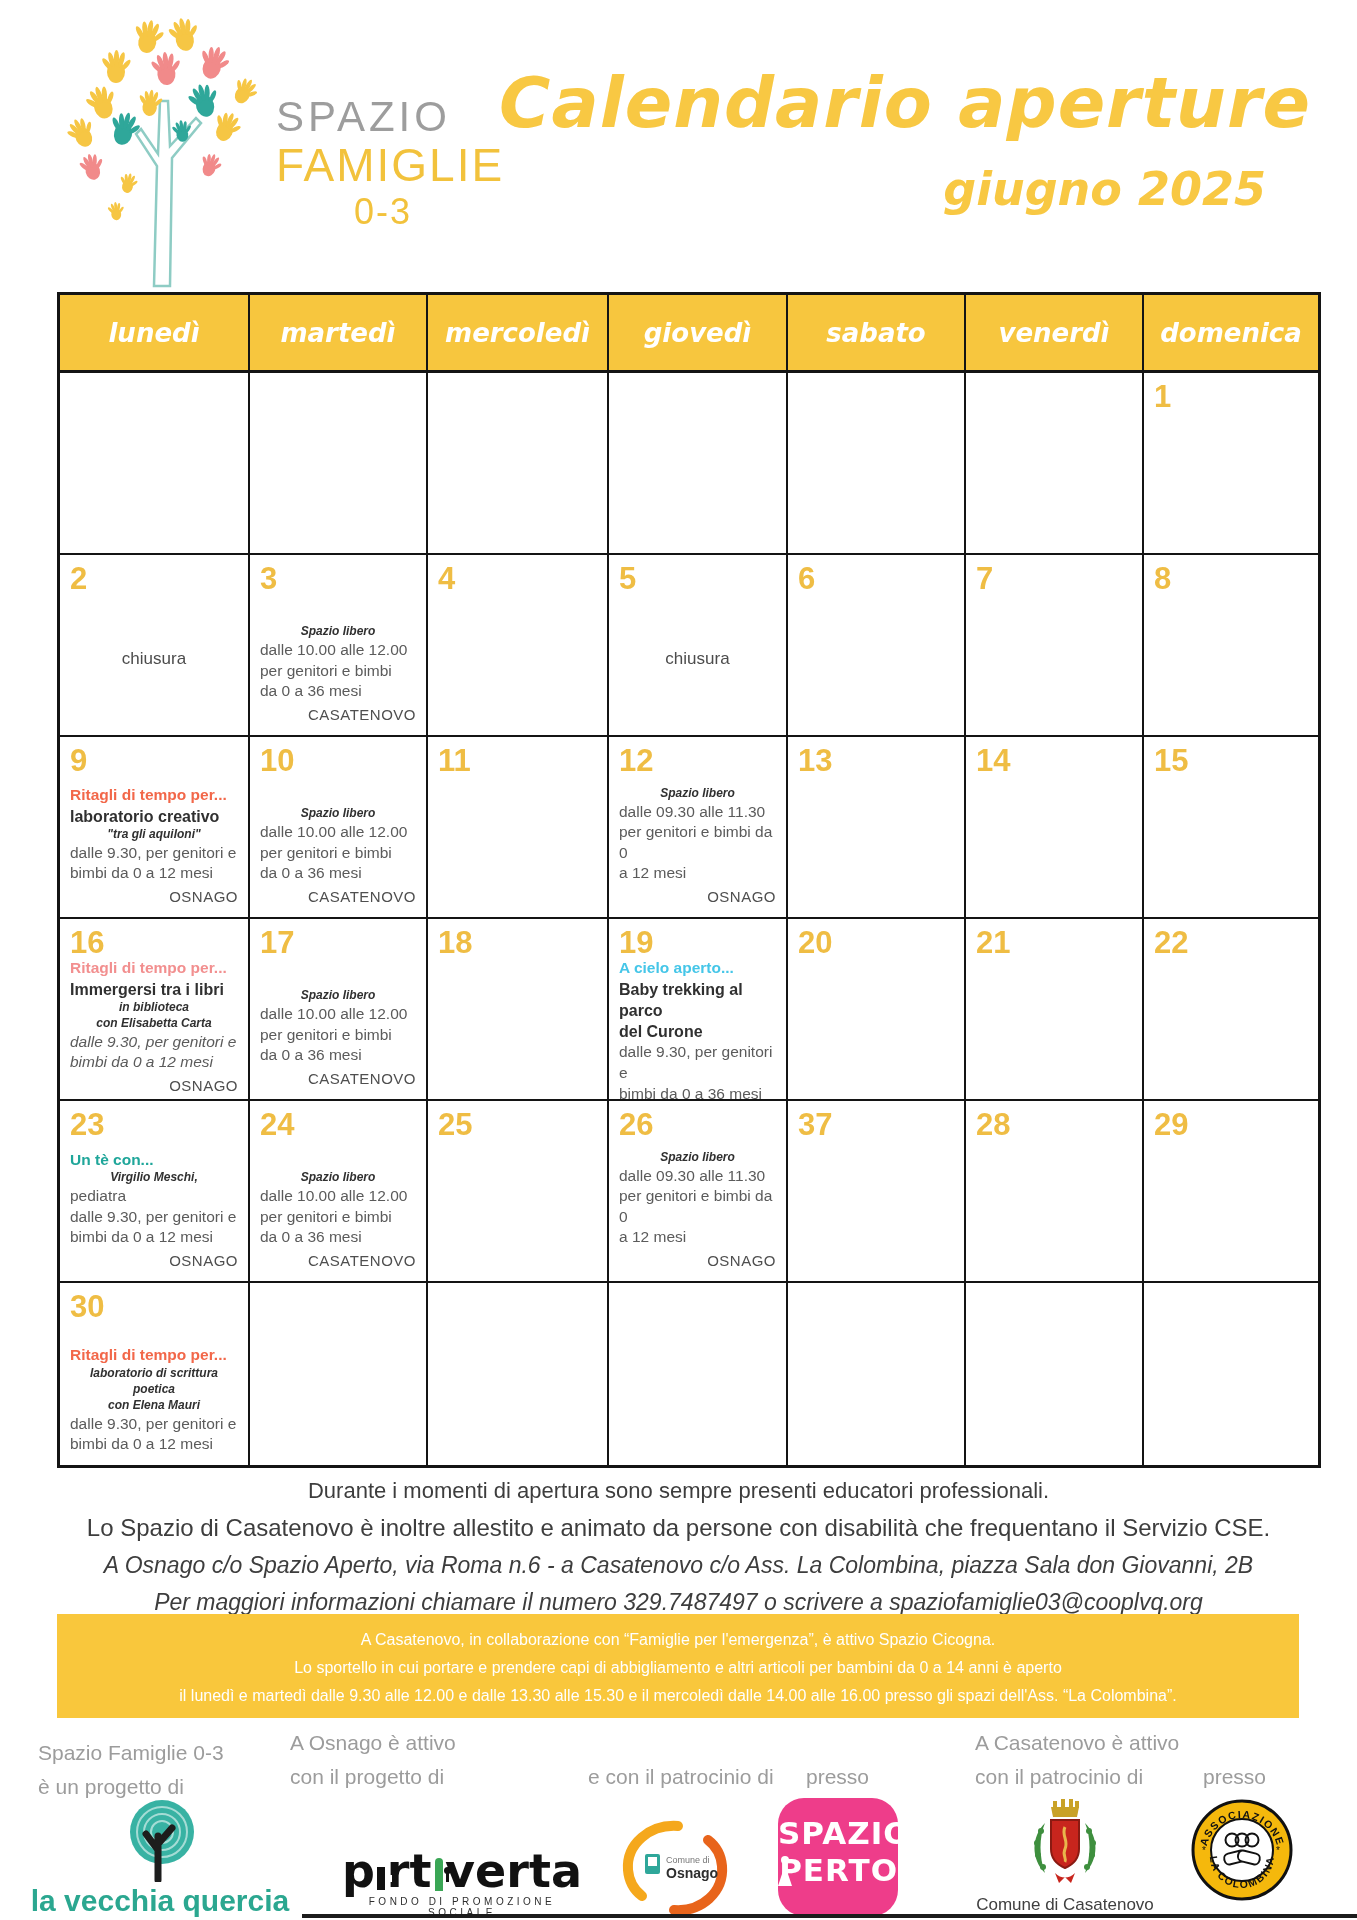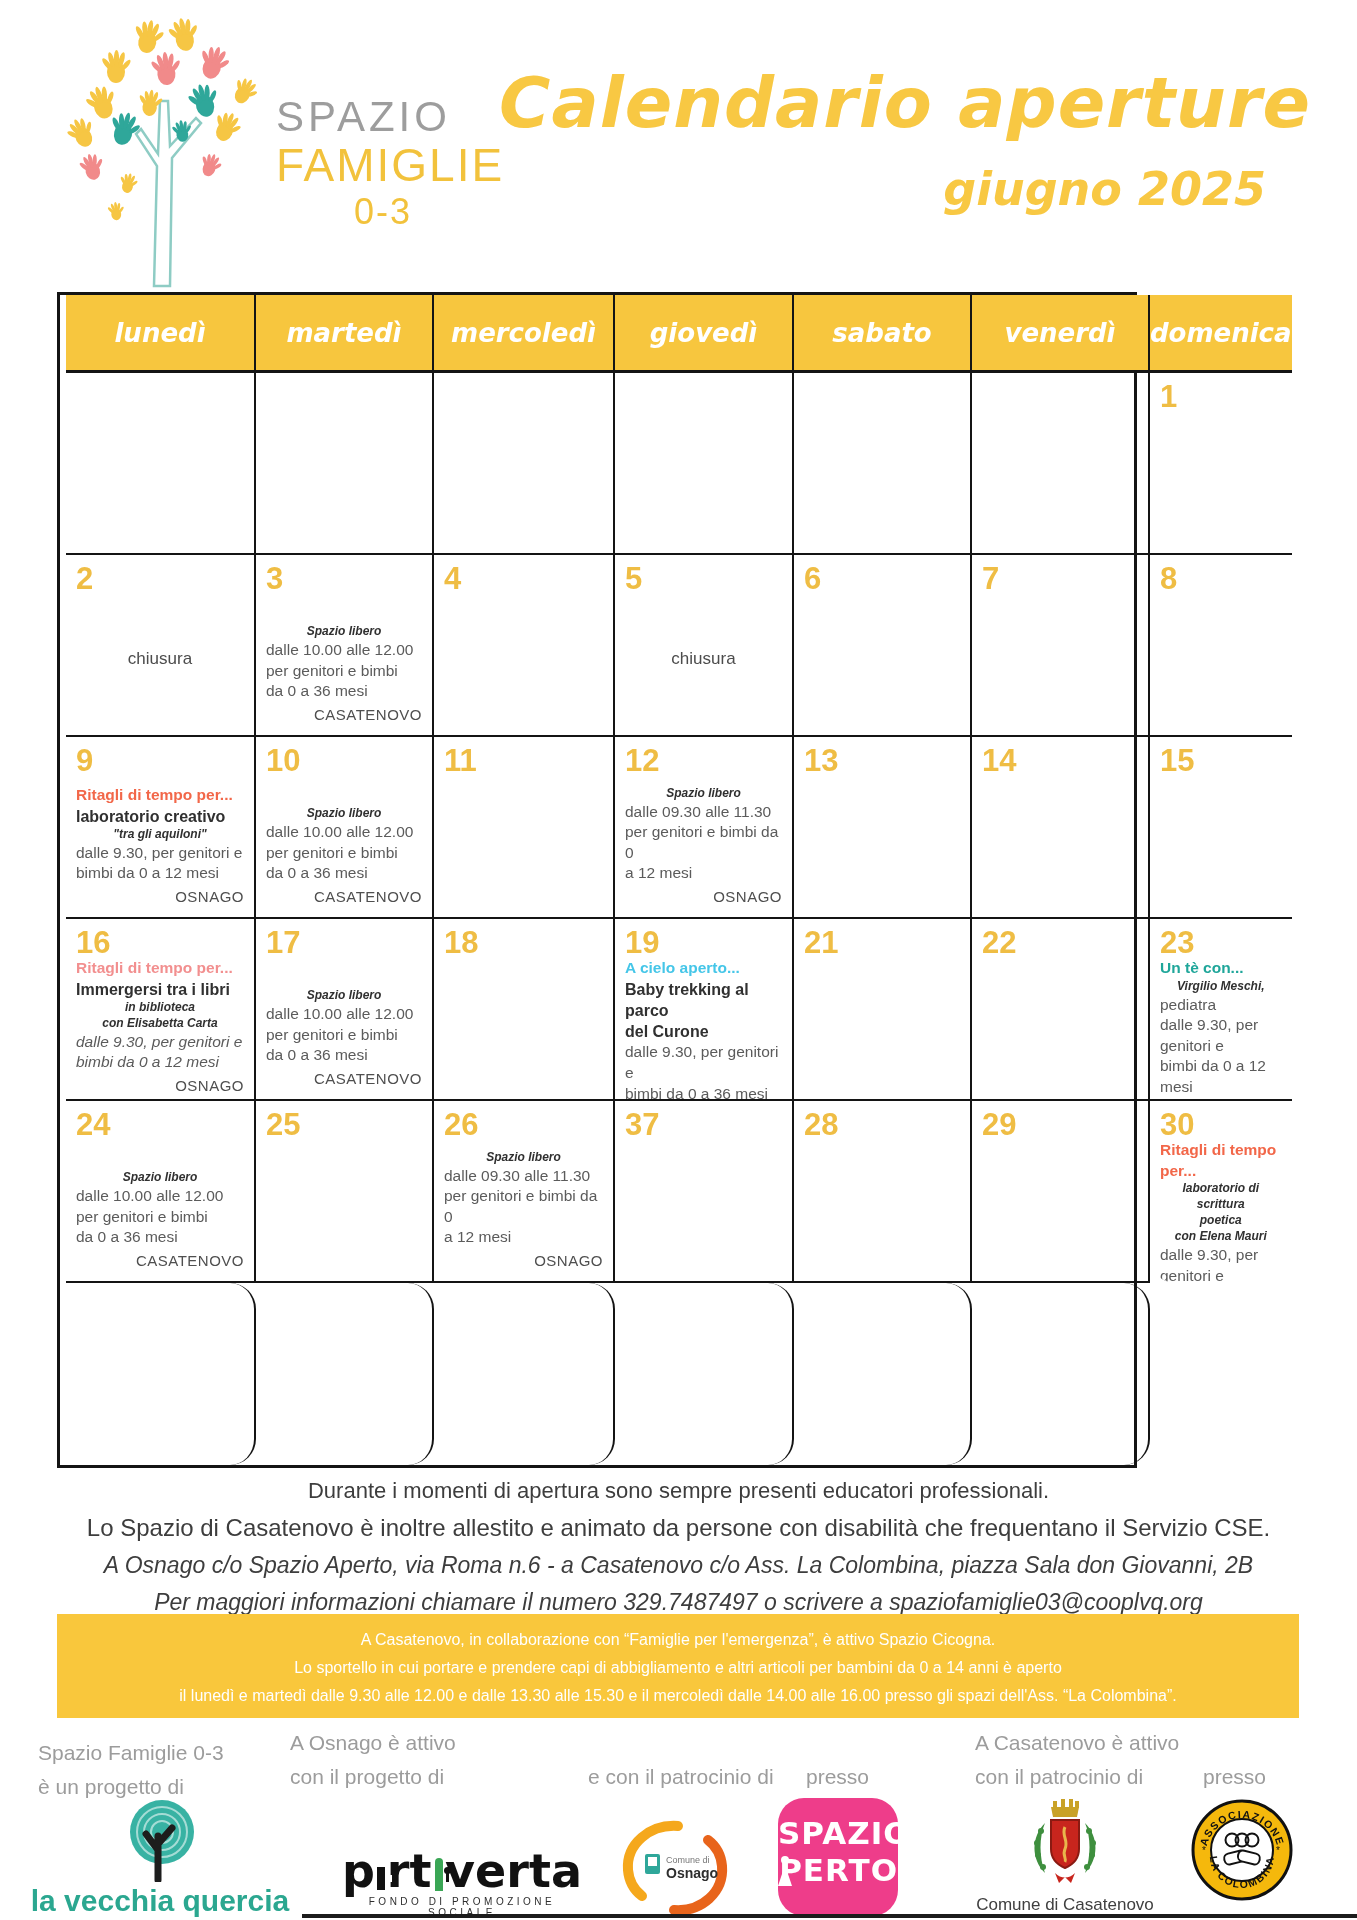--- a/index.html
+++ b/index.html
@@ -14,32 +14,32 @@
   .logo-03{font-size:36px;color:#F2C23C;font-weight:400;margin-top:6px;margin-left:78px;letter-spacing:2px;}
 
   .title-main{position:absolute;left:495px;top:62px;width:820px;text-align:center;
       font-family:"DejaVu Sans",sans-serif;font-style:italic;font-weight:800;
       font-size:70px;color:#F8C843;letter-spacing:1px;}
   .title-sub{position:absolute;left:900px;top:162px;width:412px;text-align:right;padding-right:46px;
       box-sizing:border-box;font-family:"DejaVu Sans",sans-serif;font-style:italic;font-weight:800;
       font-size:46px;color:#F8C843;}
 
   
-  .grid{position:absolute;left:57px;top:292px;width:1080px;box-sizing:border-box;
+  .grid{position:absolute;left:57px;top:292px;width:1264px;box-sizing:border-box;
         border:3px solid #141414;display:grid;
         grid-template-columns:190px 178px 181px 179px 178px 178px 1fr;
-        grid-template-rows:78px repeat(6,182px);background:#fff;padding-left:6px;}
+        grid-template-rows:78px repeat(6,182px);background:#fff;}
   .dayhead{background:#F7C63E;border-right:2px solid #141414;border-bottom:3px solid #141414;
         display:flex;align-items:center;justify-content:center;color:#fff;
         font-family:"DejaVu Sans",sans-serif;font-style:italic;font-weight:700;font-size:26px;}
   .dayhead:nth-child(7n){border-right:none;}
   .cell{border-right:2px solid #141414;border-bottom:2px solid #141414;box-sizing:border-box;
         padding:8px 10px 10px 10px;display:flex;flex-direction:column;overflow:hidden;}
   .cell:nth-child(7n){border-right:none;}
-  .cell:nth-last-child(-n+7){border-bottom:none;border-radius:26px;}
+  .cell:nth-last-child(-n+7){border-bottom:none;}
   .num{font-size:31px;font-weight:700;color:#EFBD44;line-height:1;}
   .lines{margin-top:auto;}
   .lines.mid{margin:auto 0;}
   .ln{font-size:15.5px;line-height:1.33;color:#5b5b5b;}
   .ln.center{text-align:center;font-size:17px;color:#4c4c4c;}
   .ln.bold{font-weight:700;color:#303030;font-size:16px;}
   .ln.bolditalic{font-weight:700;font-style:italic;color:#303030;font-size:12px;text-align:center;}
   .ln.italic{font-style:italic;}
   .ln.loc{text-align:right;color:#4f4f4f;margin-top:3px;font-size:15px;letter-spacing:.5px;}
   .ln.label-orange{color:#F26749;font-weight:700;}
@@ -264,20 +264,23 @@
         <div class="num">19</div>
         <div class="lines">
           <div class="ln label-blue">A cielo aperto...</div>
           <div class="ln bold">Baby trekking al parco</div>
           <div class="ln bold">del Curone</div>
           <div class="ln text">dalle 9.30, per genitori e</div>
           <div class="ln text">bimbi da 0 a 36 mesi</div>
         </div>
       </div>
       <div class="cell">
+        <div class="num">20</div>
+      </div>
+      <div class="cell">
         <div class="num">21</div>
       </div>
       <div class="cell">
         <div class="num">22</div>
       </div>
       <div class="cell">
         <div class="num">23</div>
         <div class="lines">
           <div class="ln label-teal">Un tè con...</div>
           <div class="ln bolditalic">Virgilio Meschi,</div>

